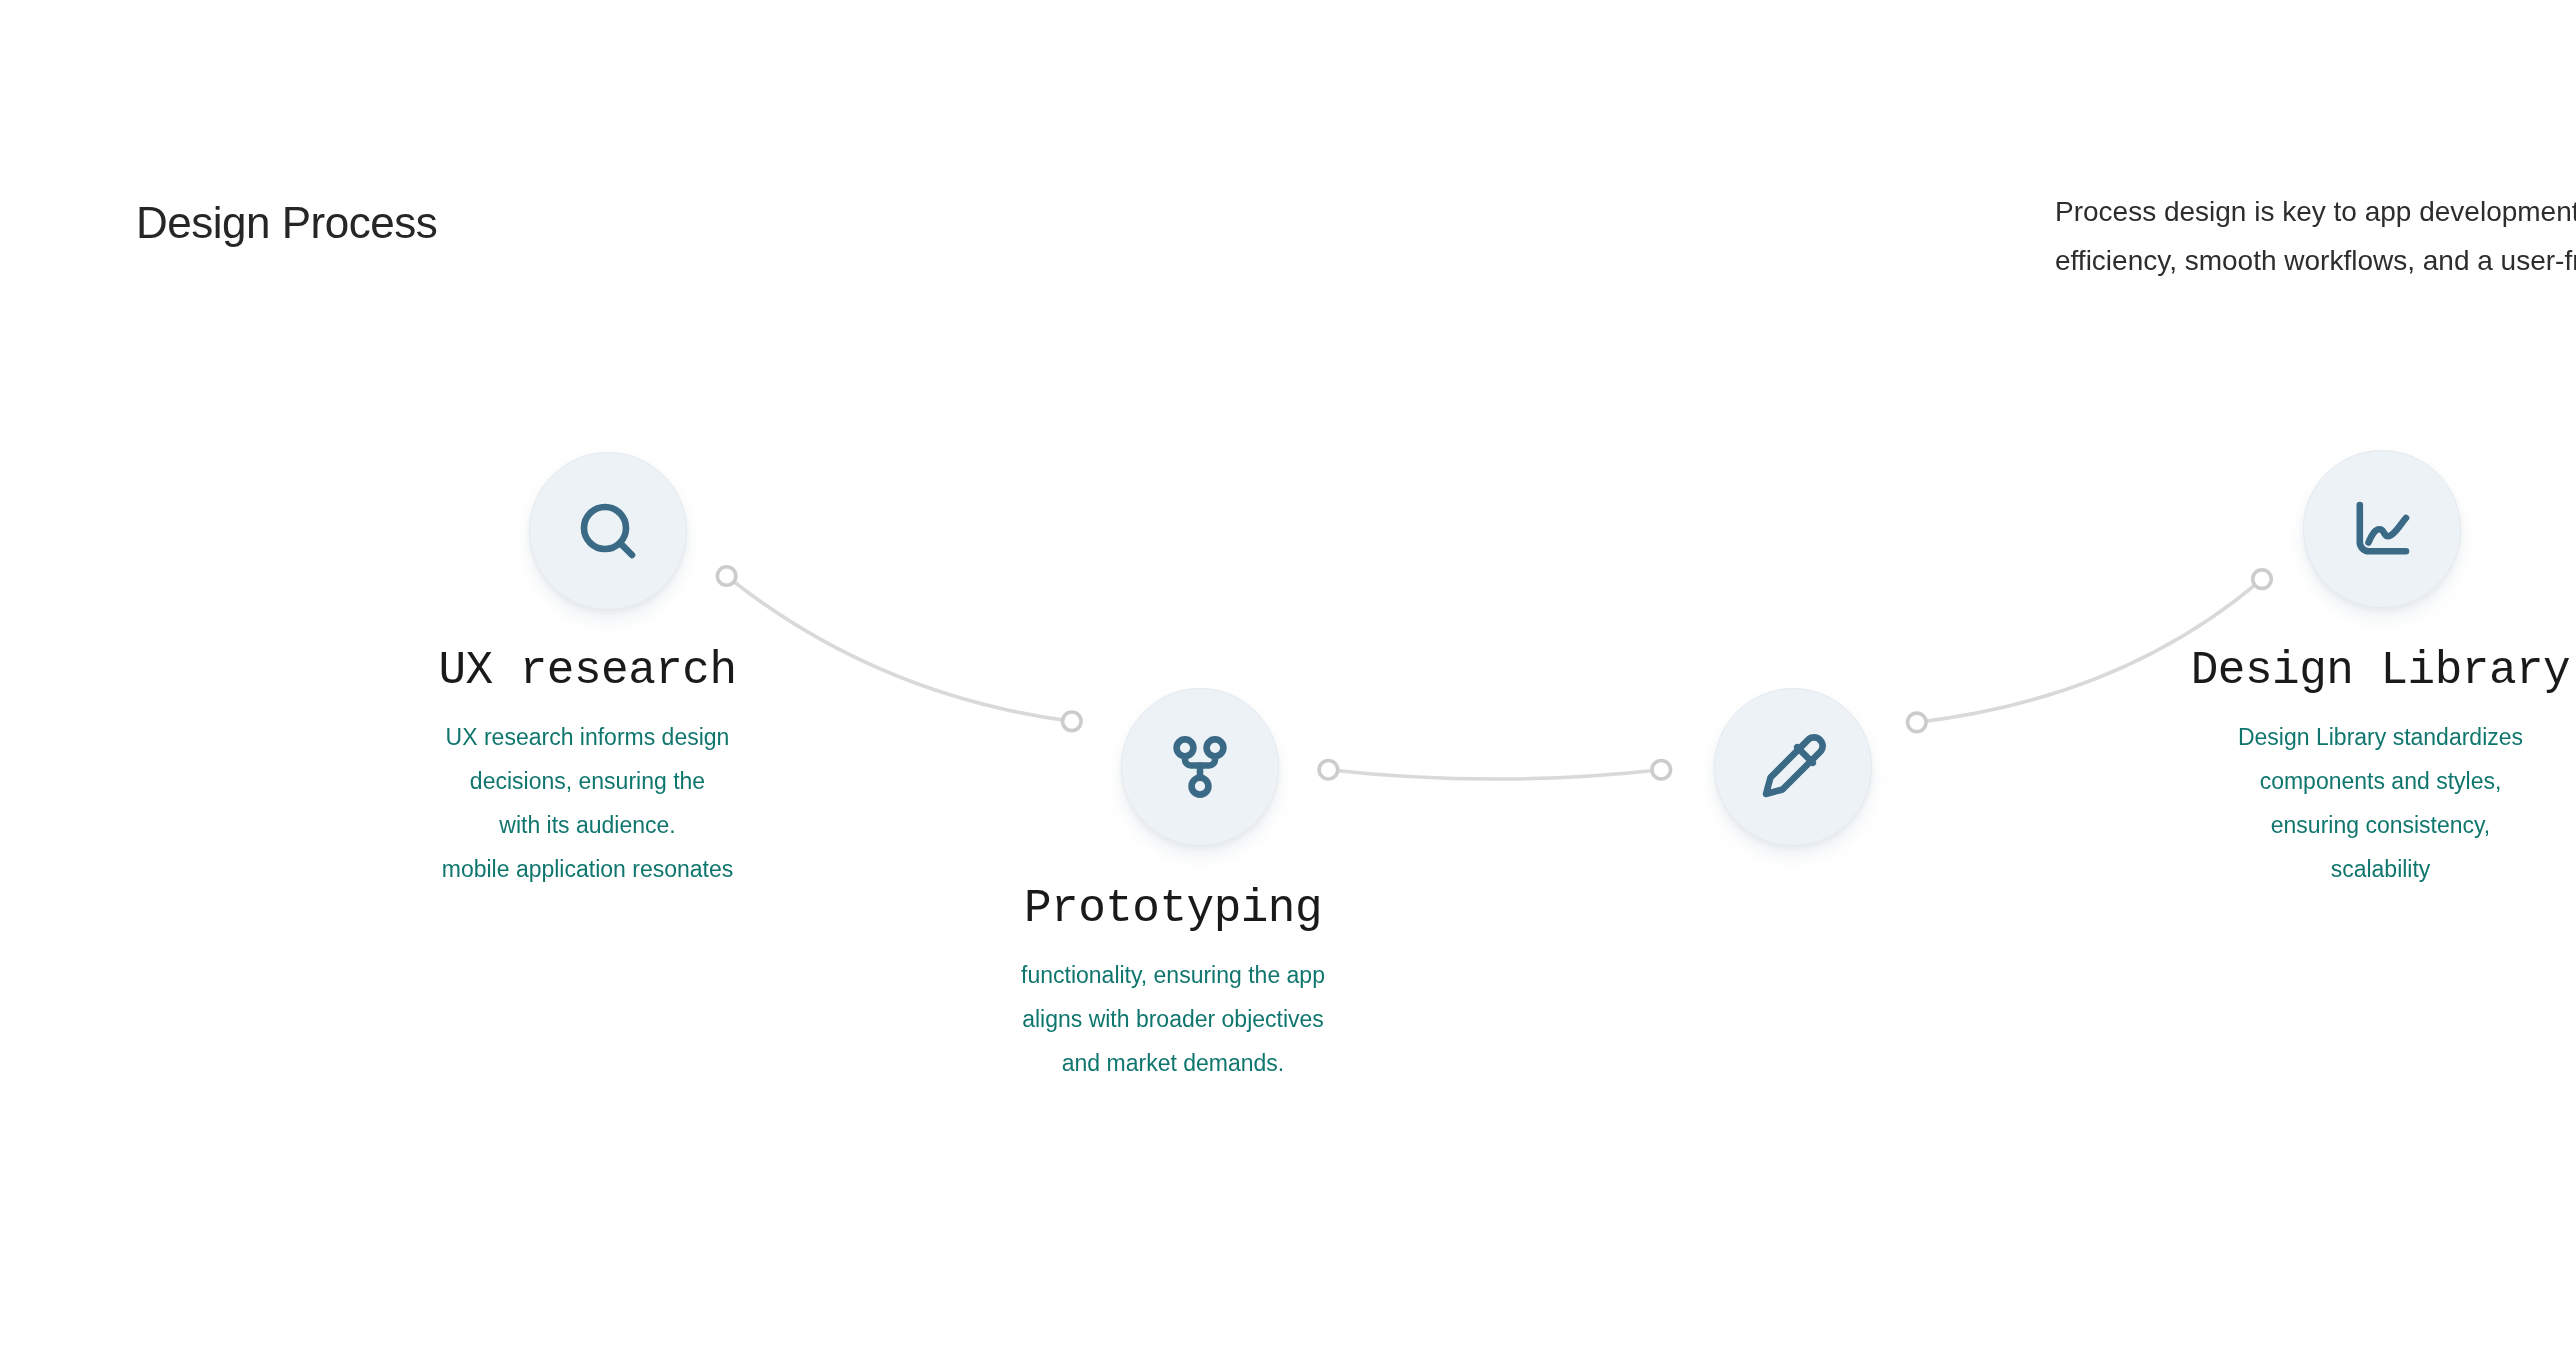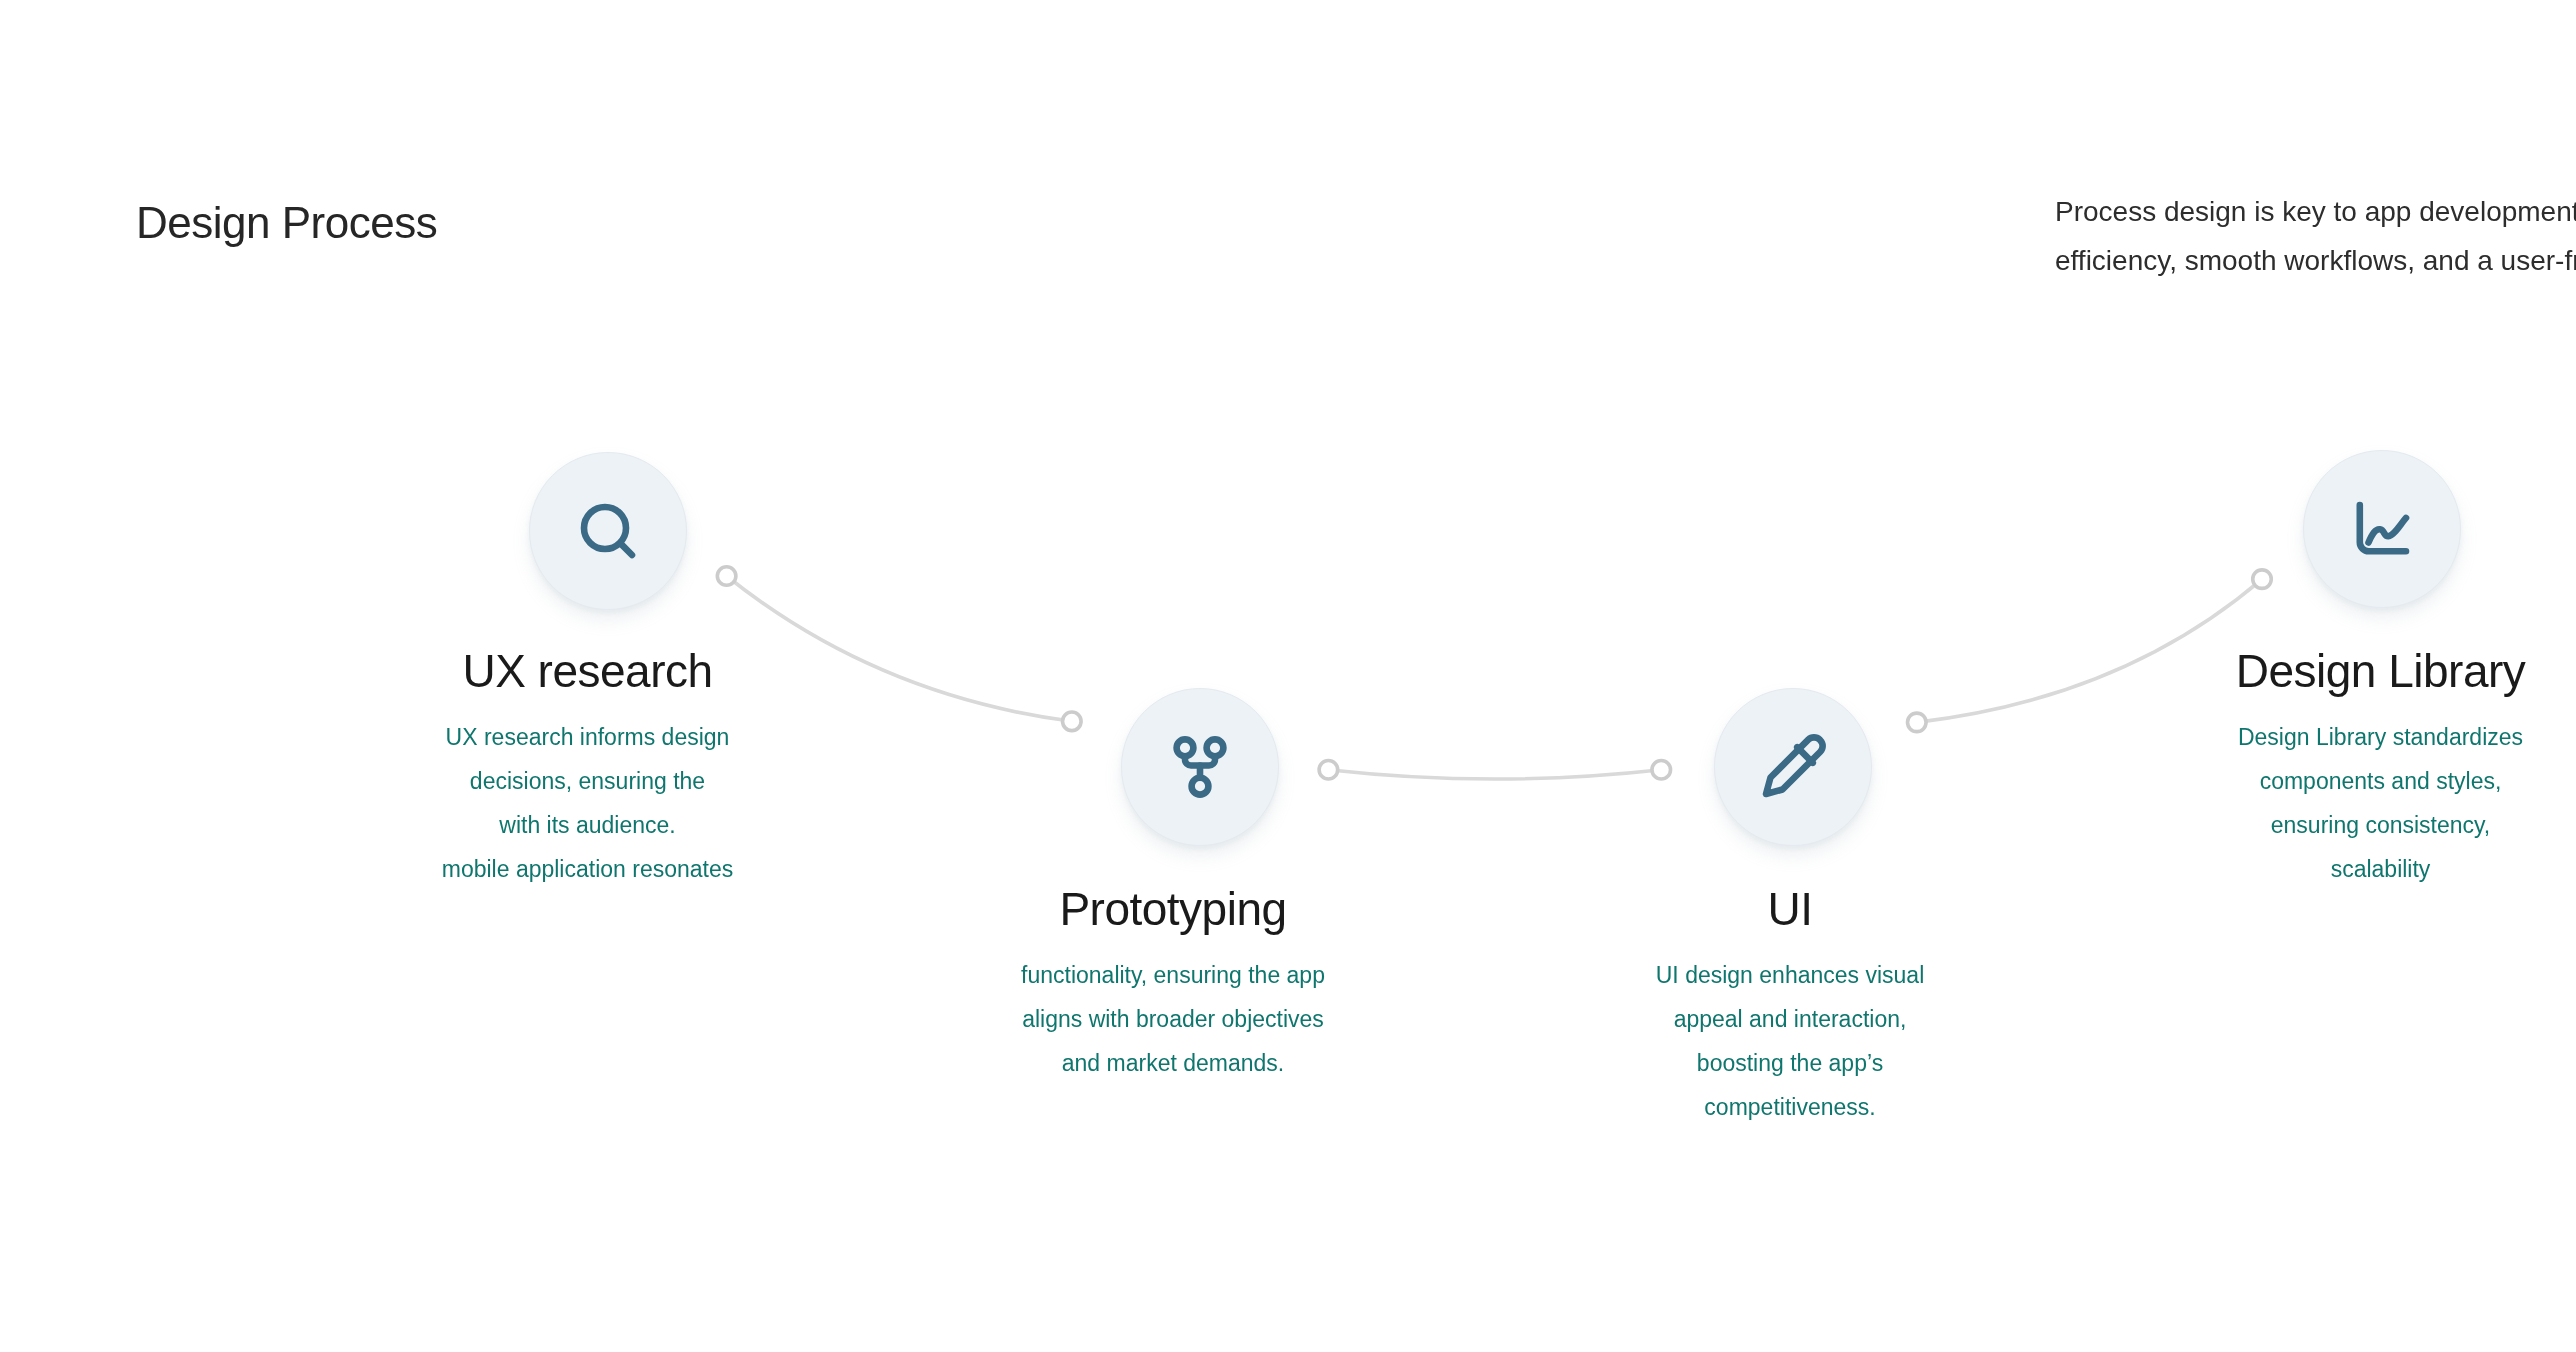--- a/index.html
+++ b/index.html
@@ -37,21 +37,21 @@
     box-shadow: 0 10.3px 17.5px rgba(150,165,180,0.16), 0 3.1px 5.2px rgba(150,165,180,0.10);
     display: flex; align-items: center; justify-content: center;
     z-index: 2;
   }
   .icon-circle svg { width: 72px; height: 72px; display: block; }
   .icon-stroke { fill: none; stroke: #3a6a85; stroke-width: 2.2; stroke-linecap: round; stroke-linejoin: round; }
 
   .step-text { position: absolute; text-align: center; z-index: 2; }
   .step-title {
     margin: 0; font-size: 46px; line-height: 56px; font-weight: 500;
-    letter-spacing: -0.5px; color: #1a1a1a;
+    letter-spacing: -0.5px; color: #1a1a1a; font-family: Liberation Mono, monospace;
   }
   .step-desc { margin: 15.5px 0 0 0; font-size: 23px; line-height: 44px; font-weight: 400; color: #0f766e; }
 
   #icon-ux        { left: 529px; top:  452px; }
   #icon-proto     { left: 1121px; top: 688px; }
   #icon-ui        { left: 1714px; top: 688px; }
   #icon-library   { left: 2303px; top:  450px; }
 
   #text-ux        { left:  330px; top: 643px; width: 515px; }
   #text-proto     { left: 905px; top: 881px; width: 536px; }
@@ -121,29 +121,20 @@
   </div>
 
   <div class="icon-circle" id="icon-ui">
     <span>
       <svg viewBox="0 0 24 24">
         <path class="icon-stroke" d="M17.1 2.9a2.7 2.7 0 0 1 3.8 0l.2.2a2.7 2.7 0 0 1 0 3.8L8.5 19.5 3 21l1.5-5.5Z"></path>
         <path class="icon-stroke" d="m13.4 5.4 5.2 5.2"></path>
       </svg>
     </span>
   </div>
-  <div class="step-text" id="text-ui">
-    <h2 class="step-title">UI</h2>
-    <div class="step-desc">
-      <div>UI design enhances visual</div>
-      <div>appeal and interaction,</div>
-      <div>boosting the app’s</div>
-      <div>competitiveness.</div>
-    </div>
-  </div>
 
   <div class="icon-circle" id="icon-library">
     <span>
       <svg viewBox="0 0 24 24">
         <path class="icon-stroke" d="M4.6 4v12.4a3 3 0 0 0 3 3H20"></path>
         <path class="icon-stroke" d="M7.5 16.5C8.7 13.7 9.8 11.9 11.3 12.1 12.9 12.3 12.6 14.5 14.1 14.4 16 14.2 18 10.6 20 8.3"></path>
       </svg>
     </span>
   </div>
   <div class="step-text" id="text-library">

